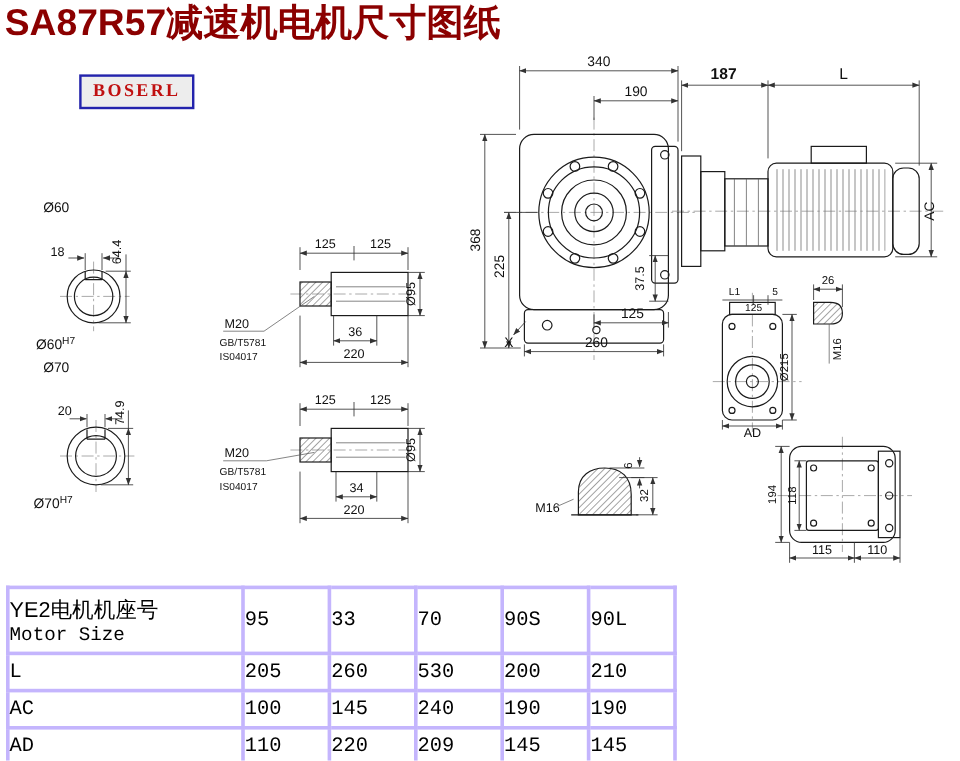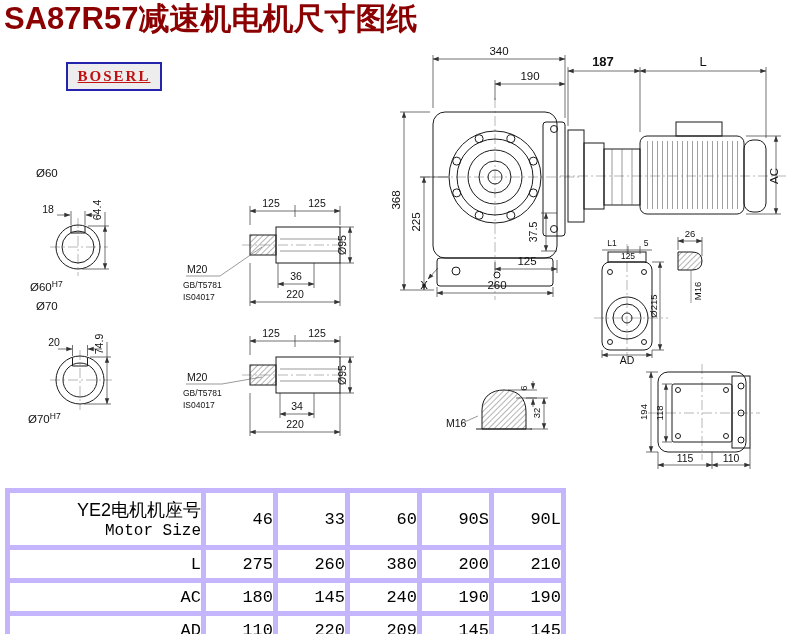--- a/index.html
+++ b/index.html
@@ -1,32 +1,32 @@
 <!DOCTYPE html>
 <html><head>
 <meta charset="utf-8">
 <style>
   html,body{margin:0;padding:0;background:#fff;}
   #root{position:relative;width:800px;height:634px;background:#fff;overflow:hidden;font-family:"Liberation Sans",sans-serif;}
   .title{position:absolute;left:4px;top:-2px;font-size:31px;font-weight:bold;color:#8b0000;white-space:nowrap;}
   .logo{position:absolute;left:66px;top:62px;width:92px;height:25px;border:2px solid #2323ad;background:#ededed;
         color:#c01010;font-weight:bold;font-size:15px;line-height:25px;text-align:center;letter-spacing:2px;
-        font-family:"Liberation Serif",serif;text-decoration:underline;}
+        font-family:"Liberation Serif",serif;}
   svg.draw{position:absolute;left:0;top:0;}
   .ln{stroke:#1b1b1b;stroke-width:1;fill:none;}
   .lnh{stroke:#1b1b1b;stroke-width:1;}
   .lt{stroke:#555;stroke-width:0.6;fill:none;}
   .dim{stroke:#333;stroke-width:0.7;fill:none;}
   .cl{stroke:#888;stroke-width:0.6;fill:none;stroke-dasharray:10 3 2 3;}
   text.t{fill:#111;font-family:"Liberation Sans",sans-serif;}
   .s8{font-size:8.5px;} .s9{font-size:9.5px;} .s10{font-size:10.5px;} .s11{font-size:11.5px;} .s13{font-size:13px;}
   .b{font-weight:bold;}
   .dimtable{position:absolute;left:5px;top:488px;border-collapse:collapse;table-layout:fixed;width:556px;
             font-family:"Liberation Mono","DejaVu Sans Mono",monospace;}
-  .dimtable td{border:5px solid #c4b5fd;text-align:right;font-size:17px;color:#000;padding:0;height:28px;}
+  .dimtable td{border:3px solid #c4b5fd;text-align:left;font-size:17px;color:#000;padding:0;height:28px;}
   .dimtable tr.head td{height:52px;}
   .cn{font-size:18px;font-family:"Liberation Sans",sans-serif;}
   .en{font-size:16px;}
 </style>
 </head>
 <body>
 
 <div id="root">
 
   <div class="title">SA87R57减速机电机尺寸图纸</div>
@@ -281,37 +281,37 @@
         <col style="width:72px">
         <col style="width:72px">
         <col style="width:72px">
     </colgroup>
     <tbody>
         <tr class="head">
       <td>
         <div class="cn">YE2电机机座号</div>
         <div class="en">Motor Size</div>
       </td>
-      <td>46</td>
+      <td>95</td>
       <td>33</td>
-      <td>60</td>
+      <td>70</td>
       <td>90S</td>
       <td>90L</td>
     </tr>
     <tr>
       <td>L</td>
-      <td>275</td>
+      <td>205</td>
       <td>260</td>
-      <td>380</td>
+      <td>530</td>
       <td>200</td>
       <td>210</td>
     </tr>
     <tr>
       <td>AC</td>
-      <td>180</td>
+      <td>100</td>
       <td>145</td>
       <td>240</td>
       <td>190</td>
       <td>190</td>
     </tr>
     <tr>
       <td>AD</td>
       <td>110</td>
       <td>220</td>
       <td>209</td>

